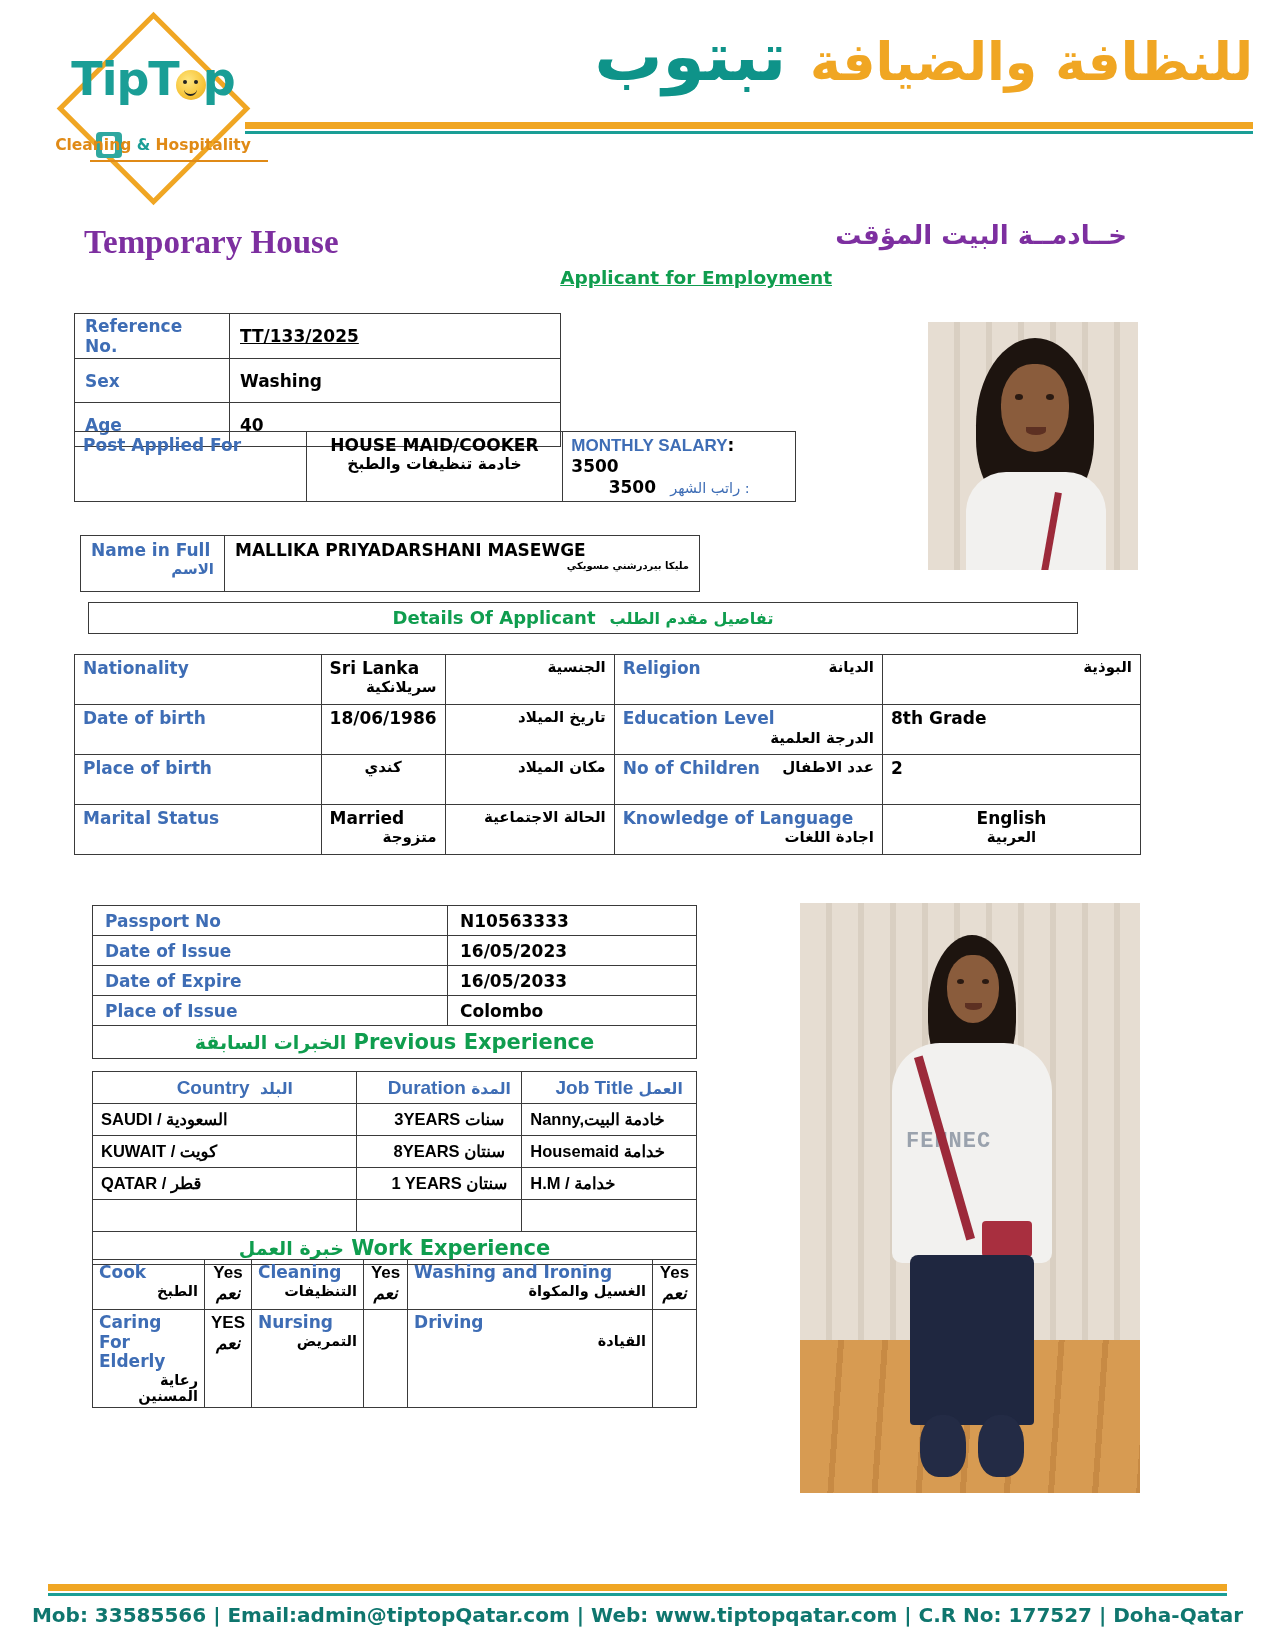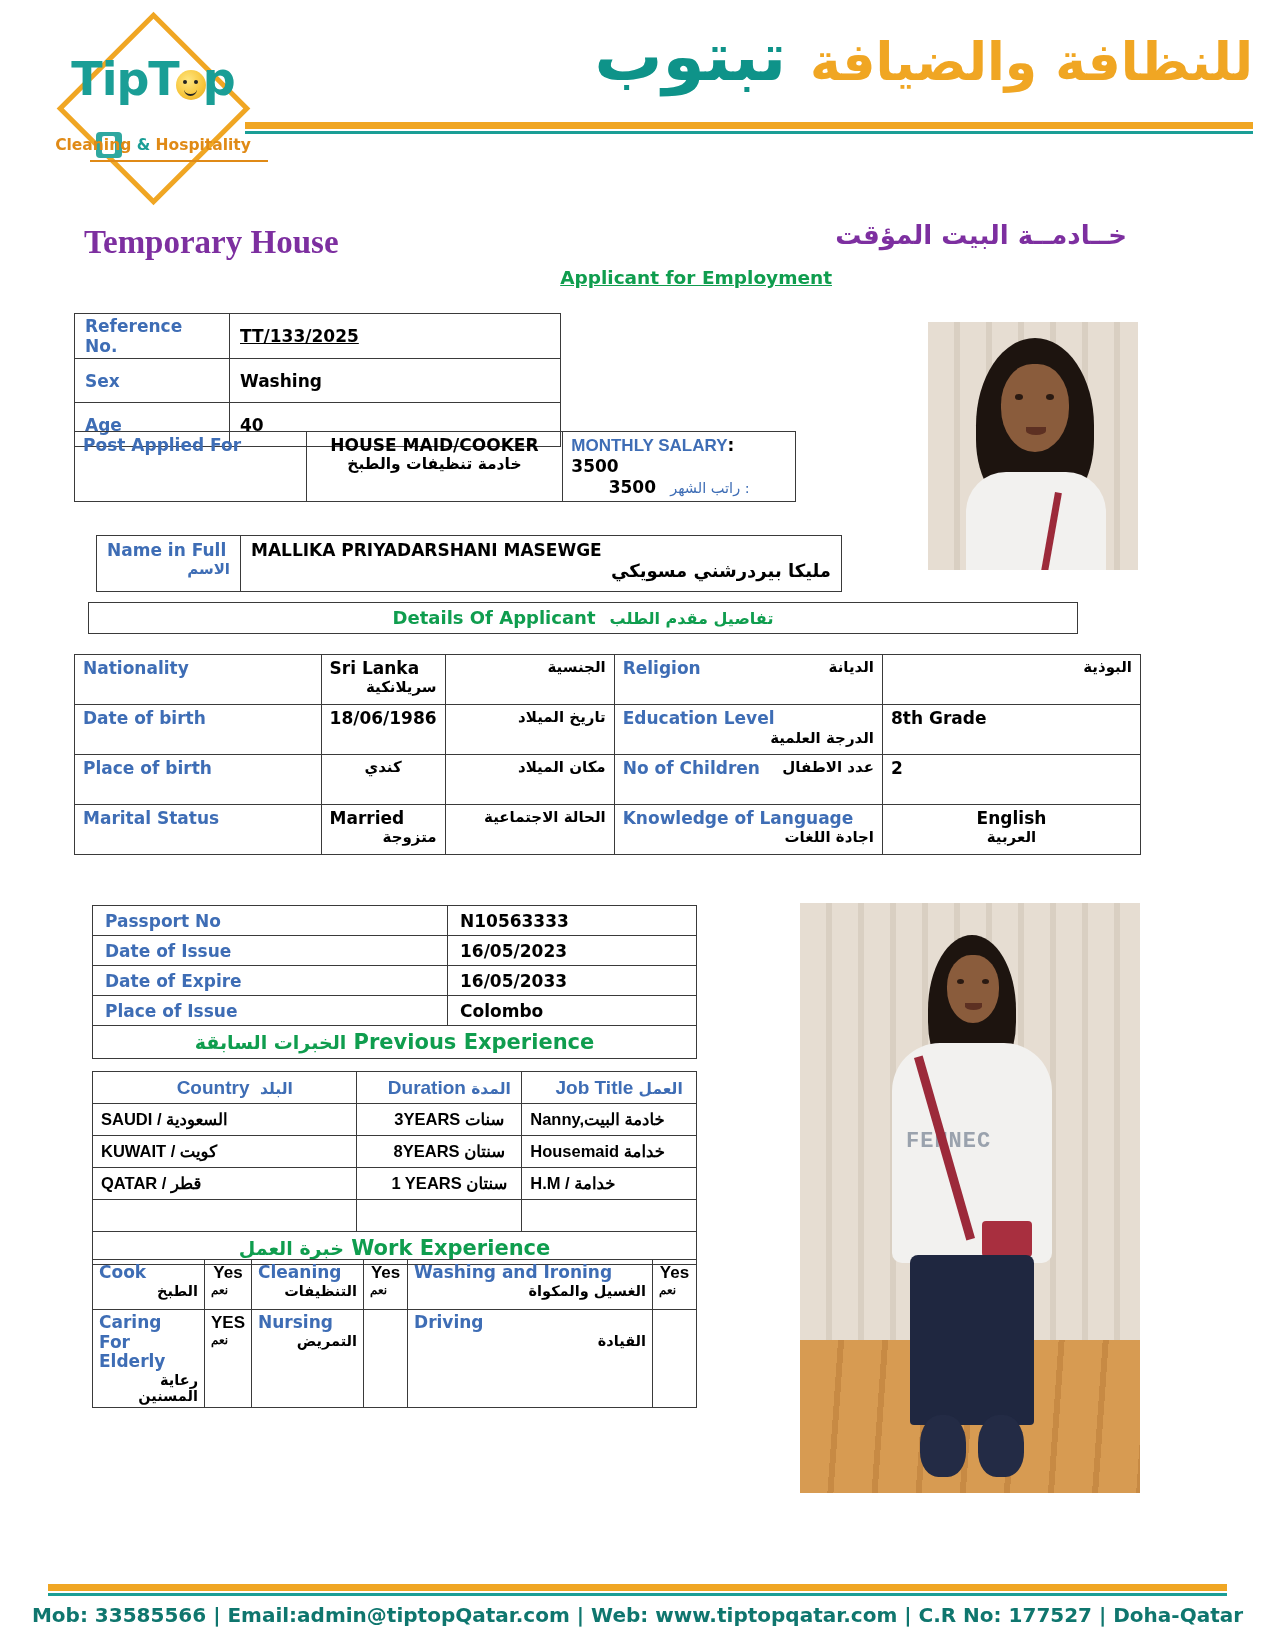--- a/index.html
+++ b/index.html
@@ -208,22 +208,22 @@
   .post-table td.c1 { width: 232px; border-right: none; border-left: 1px solid #3a3a3a; }
   .post-table td.c2 { width: 257px; text-align: center; }
   .post-table td.c3 { width: 233px; }
   .post-ar { font-size: 15.5px; }
   .salary-lbl { color: #3E6DB5; font-weight: bold; }
   .salary-ar { color: #3E6DB5; font-size: 14.5px; }
 
   
   .name-table {
     position: absolute;
-    left: 96px; top: 535px;
-    width: 746px;
+    left: 80px; top: 535px;
+    width: 620px;
     font-size: 17px;
   }
   .name-table td {
     border: 1px solid #3a3a3a;
     padding: 4px 10px;
     vertical-align: top;
     height: 56px;
   }
   .name-table td.c1 { width: 144px; }
 
@@ -351,23 +351,24 @@
   }
   .wk-yes {
     color: #000;
     font-weight: bold;
     font-size: 17px;
     text-align: center;
   }
   .wk-yes-ar {
     color: #000;
     font-weight: bold;
-    font-size: 12px;
-    text-align: left;
+    font-size: 17px;
+    text-align: center;
     direction: rtl;
+    font-style: italic;
   }
   .wc-l { width: 112px; }
   .wc-y { width: 44px; }
 
   
   .photo-head {
     position: absolute;
     left: 928px; top: 322px;
     width: 210px; height: 248px;
     overflow: hidden;
@@ -529,21 +530,21 @@
 
 <table class="name-table">
   <tbody>
       <tr>
     <td class="c1">
       <div class="lbl">Name in Full</div>
       <div class="lbl ar" style="font-size:15px;">الاسم</div>
     </td>
     <td>
       <div class="val">MALLIKA PRIYADARSHANI MASEWGE</div>
-      <div class="val ar" style="font-size:18px;">مليكا بيردرشني مسويكي</div>
+      <div class="val ar" style="font-size:10px;">مليكا بيردرشني مسويكي</div>
     </td>
   </tr>
 </tbody>
   </table>
 
 <div class="details-banner">
   <div class="txt"><span>Details Of Applicant</span><span class="ar-in ar">تفاصيل مقدم الطلب</span></div>
 </div>
 
 <table class="details-table">

